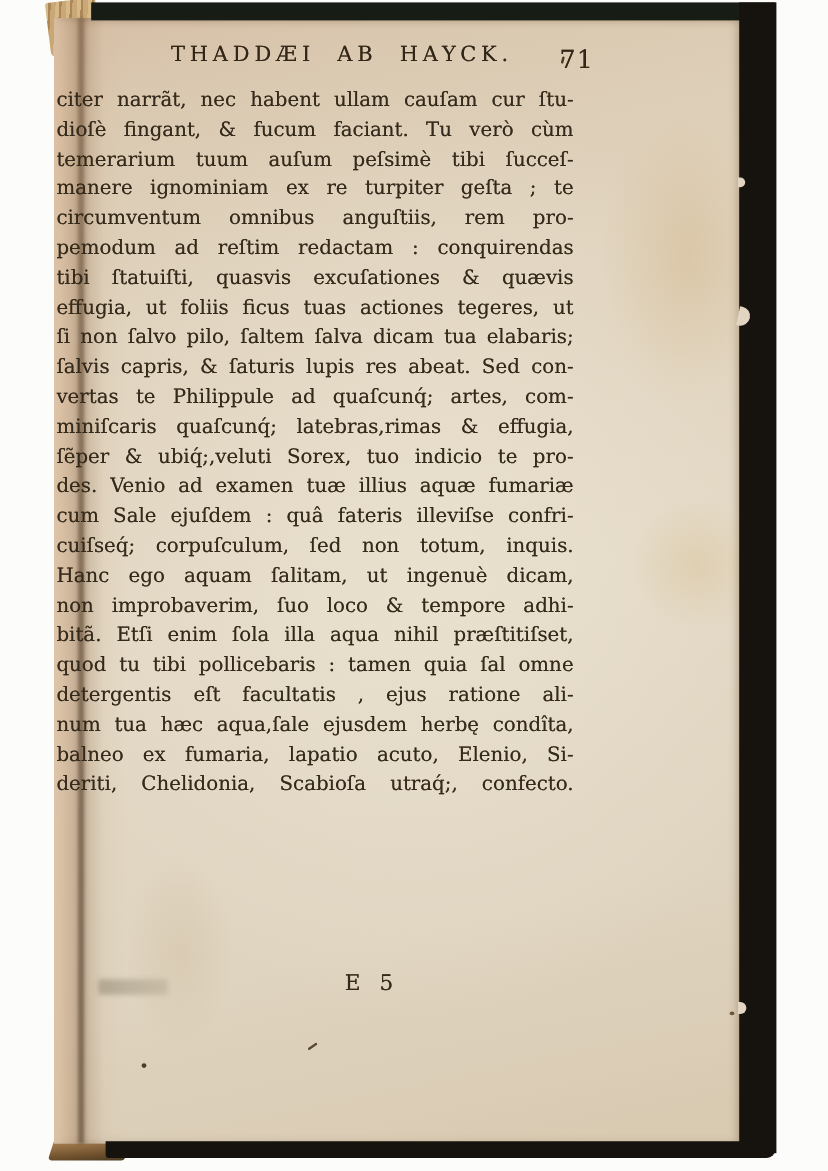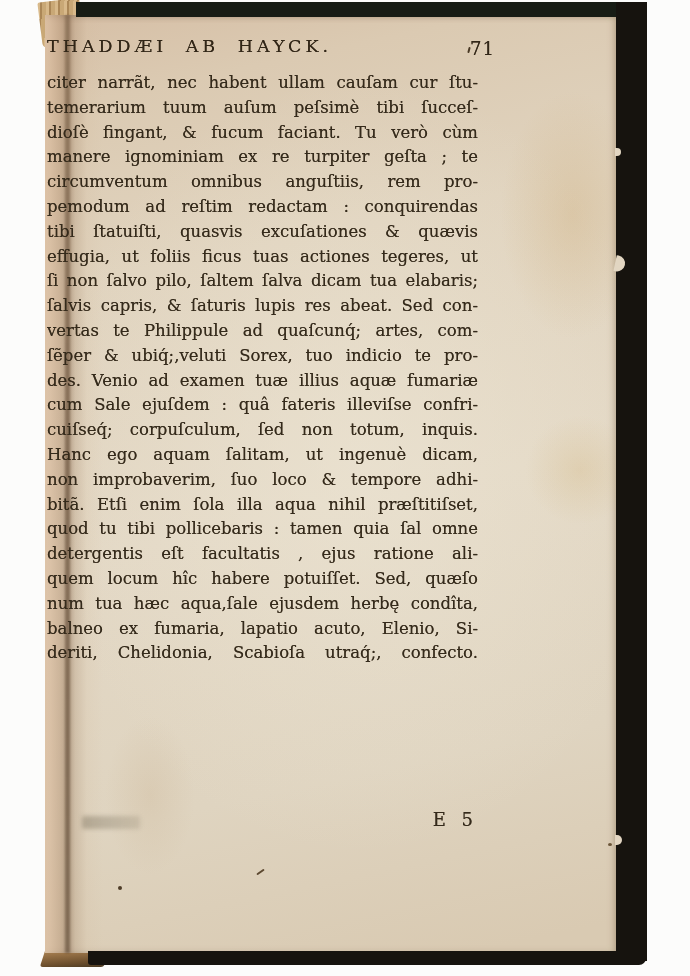--- a/index.html
+++ b/index.html
@@ -78,40 +78,40 @@
     position:absolute;left:82px;top:816px;width:58px;height:13px;
     background:linear-gradient(90deg,rgba(125,115,95,0.45),rgba(125,115,95,0.2));
     filter:blur(2px);border-radius:2px;
   }
   
   .header-row{
     position:absolute;left:47px;top:36px;width:476px;height:26px;
     color:#312617;
   }
   .running-title{
-    display:block;
+    display:block;text-align:center;
     font-size:17.5px;letter-spacing:4px;word-spacing:9px;
     text-shadow:0 0 0.5px rgba(45,30,15,0.7);
   }
   .page-number{
-    position:absolute;right:28px;top:2px;font-size:18px;letter-spacing:1px;
+    position:absolute;right:28px;top:2px;font-size:21px;letter-spacing:1px;
     text-shadow:0 0 0.5px rgba(45,30,15,0.7);
   }
   .body-text{
     position:absolute;left:47px;top:71px;width:431px;
     color:#342a1b;font-size:16.5px;line-height:24.8px;
     text-shadow:0 0 0.5px rgba(50,35,18,0.65);
   }
   .body-text .line{
     text-align:justify;text-align-last:justify;
     height:24.8px;overflow:hidden;white-space:nowrap0;
   }
   .signature{
     position:absolute;left:47px;top:809px;width:431px;
-    text-align:right;padding-left:95px;box-sizing:border-box;
+    text-align:center;padding-left:95px;box-sizing:border-box;
     color:#342a1b;font-size:18px;letter-spacing:5px;
     text-shadow:0 0 0.5px rgba(50,35,18,0.65);
   }
 </style>
 </head>
 <body>
 
 <div class="scan">
 
   <div class="edge-top-left"></div>
@@ -126,40 +126,40 @@
     <div class="stain st3"></div>
   </div>
 
   <div class="header-row">
     <span class="running-title">THADDÆI AB HAYCK.</span>
     <span class="page-number">71</span>
   </div>
 
   <div class="body-text">
       <div class="line">citer narrãt, nec habent ullam cauſam cur ſtu-</div>
+      <div class="line">dioſè fingant, &amp; fucum faciant. Tu verò cùm</div>
       <div class="line">temerarium tuum auſum peſsimè tibi ſucceſ-</div>
-      <div class="line">dioſè fingant, &amp; fucum faciant. Tu verò cùm</div>
       <div class="line">manere ignominiam ex re turpiter geſta ; te</div>
       <div class="line">circumventum omnibus anguſtiis, rem pro-</div>
       <div class="line">pemodum ad reſtim redactam : conquirendas</div>
       <div class="line">tibi ſtatuiſti, quasvis excuſationes &amp; quævis</div>
       <div class="line">effugia, ut foliis ficus tuas actiones tegeres, ut</div>
       <div class="line">ſi non ſalvo pilo, ſaltem ſalva dicam tua elabaris;</div>
       <div class="line">ſalvis capris, &amp; ſaturis lupis res abeat. Sed con-</div>
       <div class="line">vertas te Philippule ad quaſcunq́; artes, com-</div>
+      <div class="line">miniſcaris quaſcunq́; latebras,rimas &amp; effugia,</div>
       <div class="line">ſẽper &amp; ubiq́;,veluti Sorex, tuo indicio te pro-</div>
       <div class="line">des. Venio ad examen tuæ illius aquæ fumariæ</div>
       <div class="line">cum Sale ejuſdem : quâ fateris illeviſse confri-</div>
       <div class="line">cuiſseq́; corpuſculum, ſed non totum, inquis.</div>
       <div class="line">Hanc ego aquam ſalitam, ut ingenuè dicam,</div>
       <div class="line">non improbaverim, ſuo loco &amp; tempore adhi-</div>
       <div class="line">bitã. Etſi enim ſola illa aqua nihil præſtitiſset,</div>
       <div class="line">quod tu tibi pollicebaris : tamen quia ſal omne</div>
       <div class="line">detergentis eſt facultatis , ejus ratione ali-</div>
-      <div class="line">quem locum hîc habere potuiſſet. Sed, quæſo</div>
       <div class="line">num tua hæc aqua,ſale ejusdem herbę condîta,</div>
       <div class="line">balneo ex fumaria, lapatio acuto, Elenio, Si-</div>
       <div class="line">deriti, Chelidonia, Scabioſa utraq́;, confecto.</div>
     </div>
 
   <div class="signature">E 5</div>
 
   <div class="ghost"></div>
   <div class="speck sp1"></div>
   <div class="speck sp2"></div>

